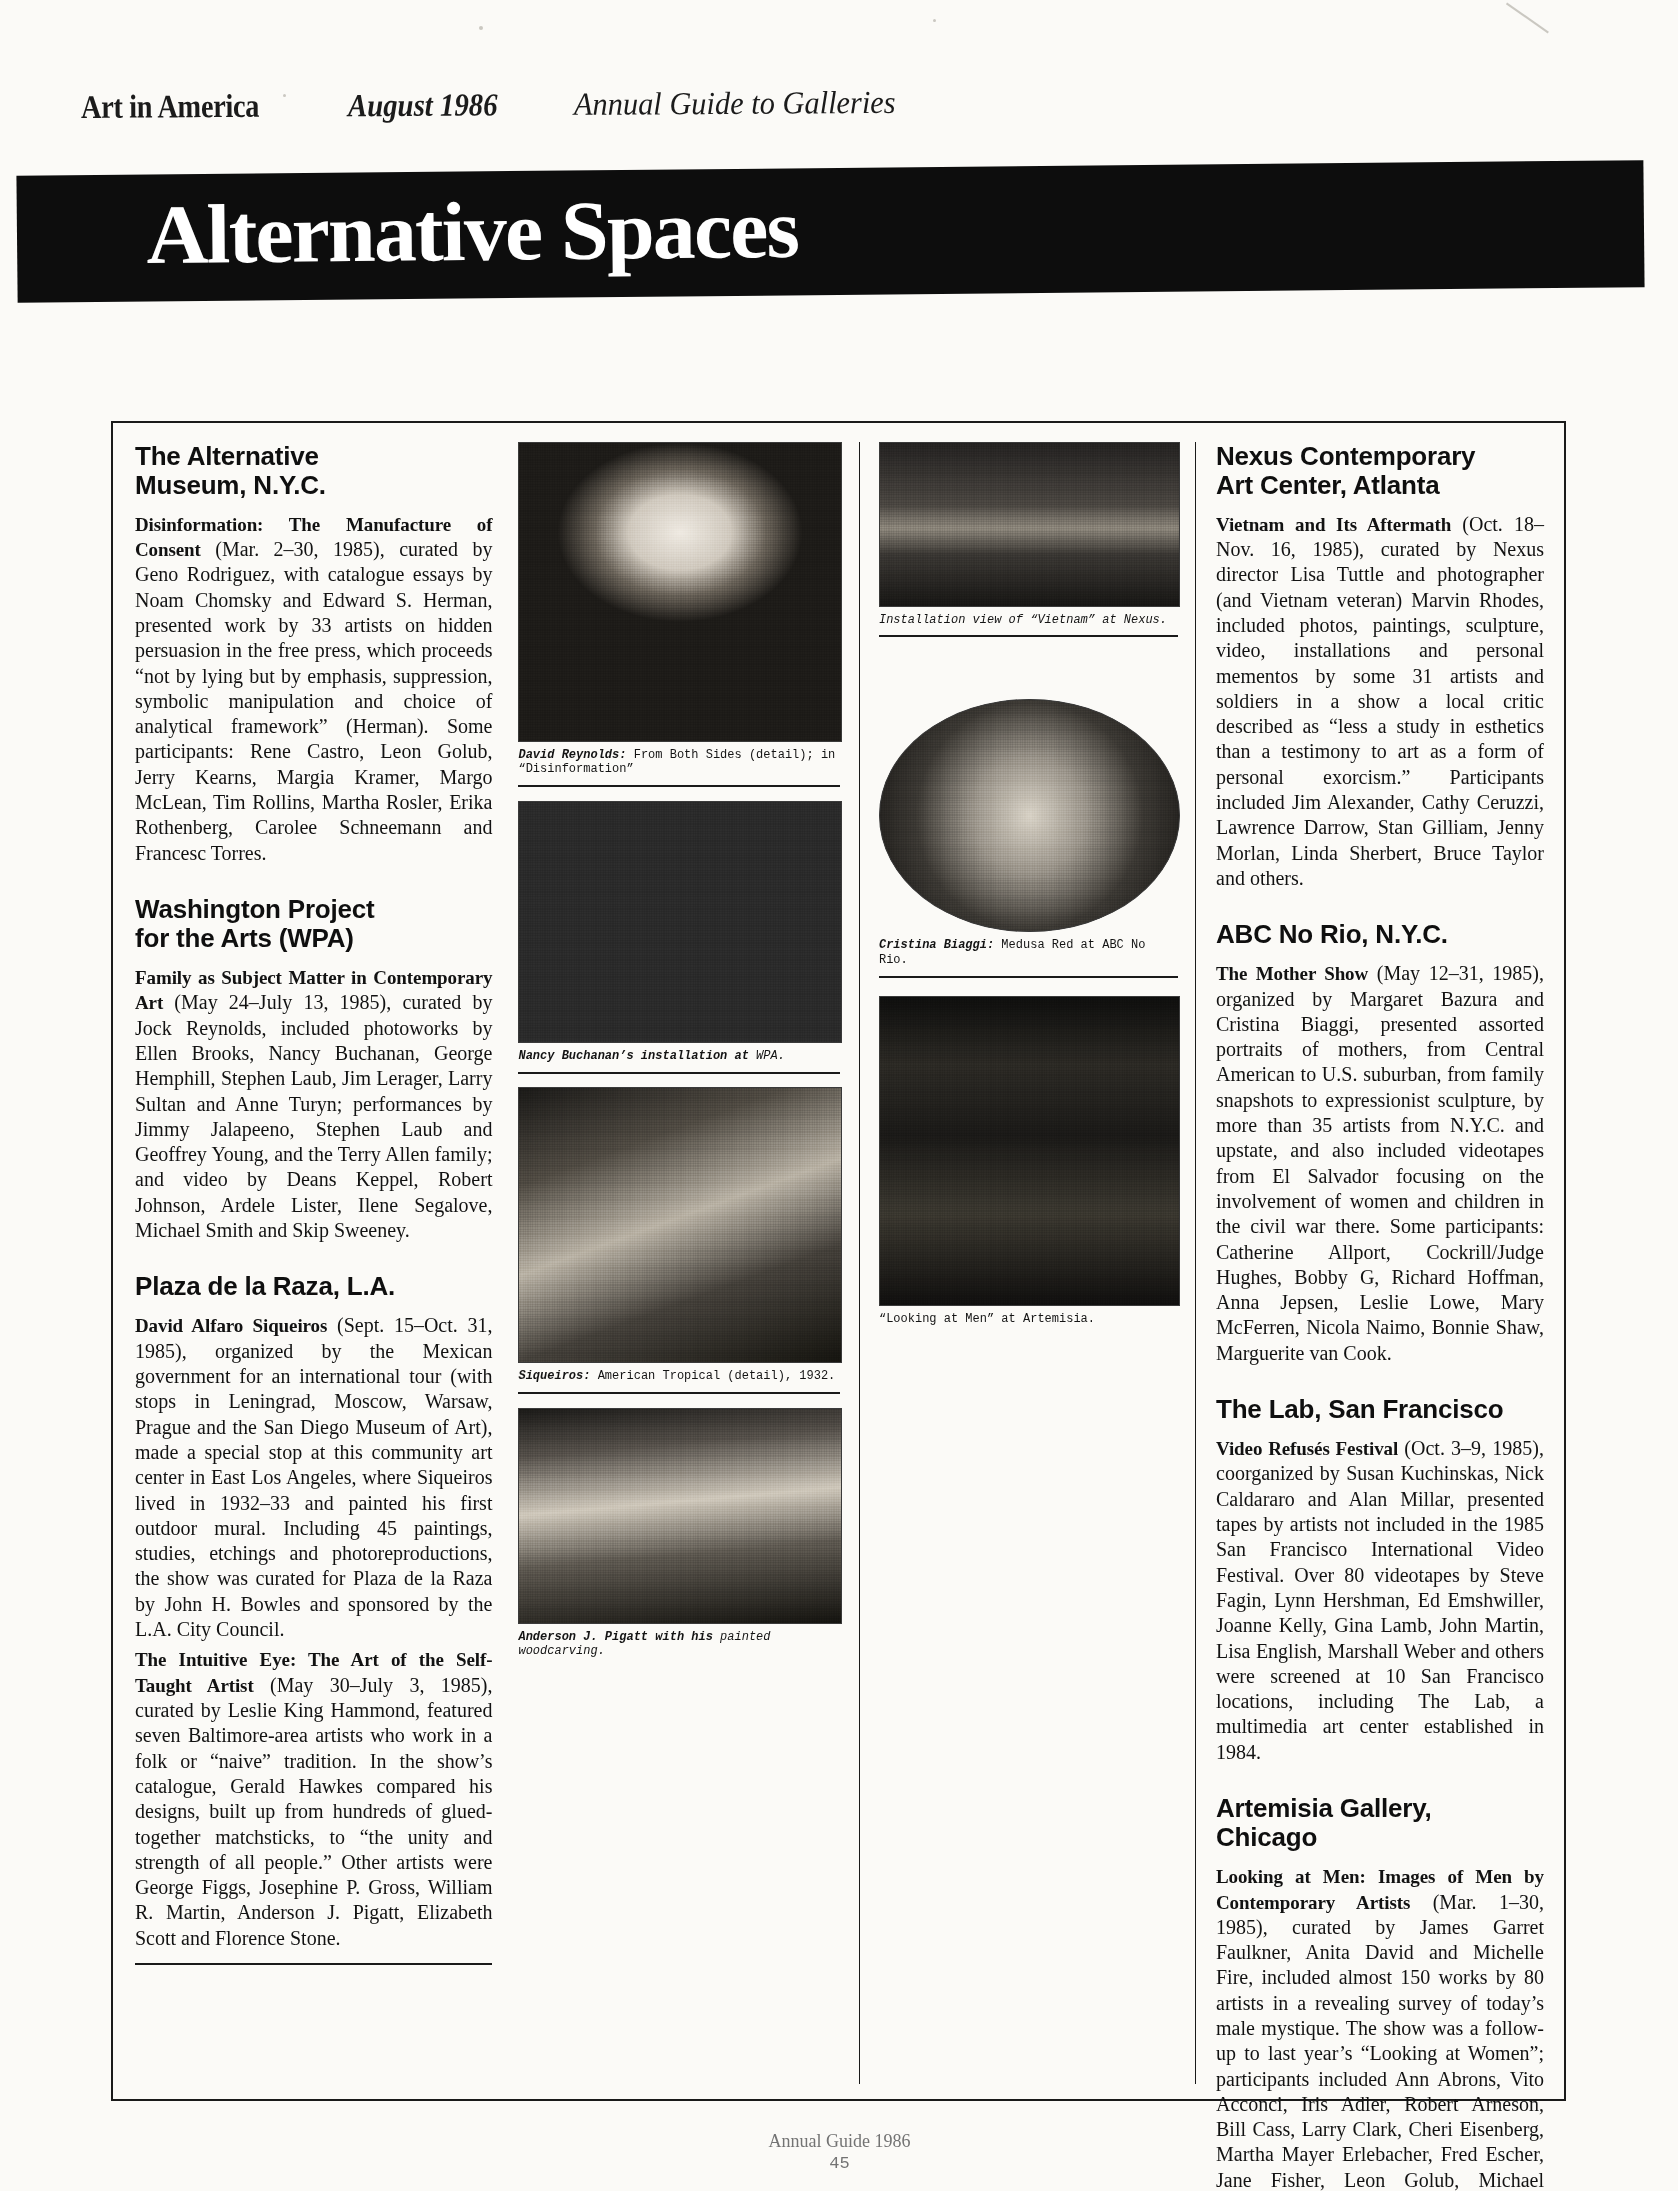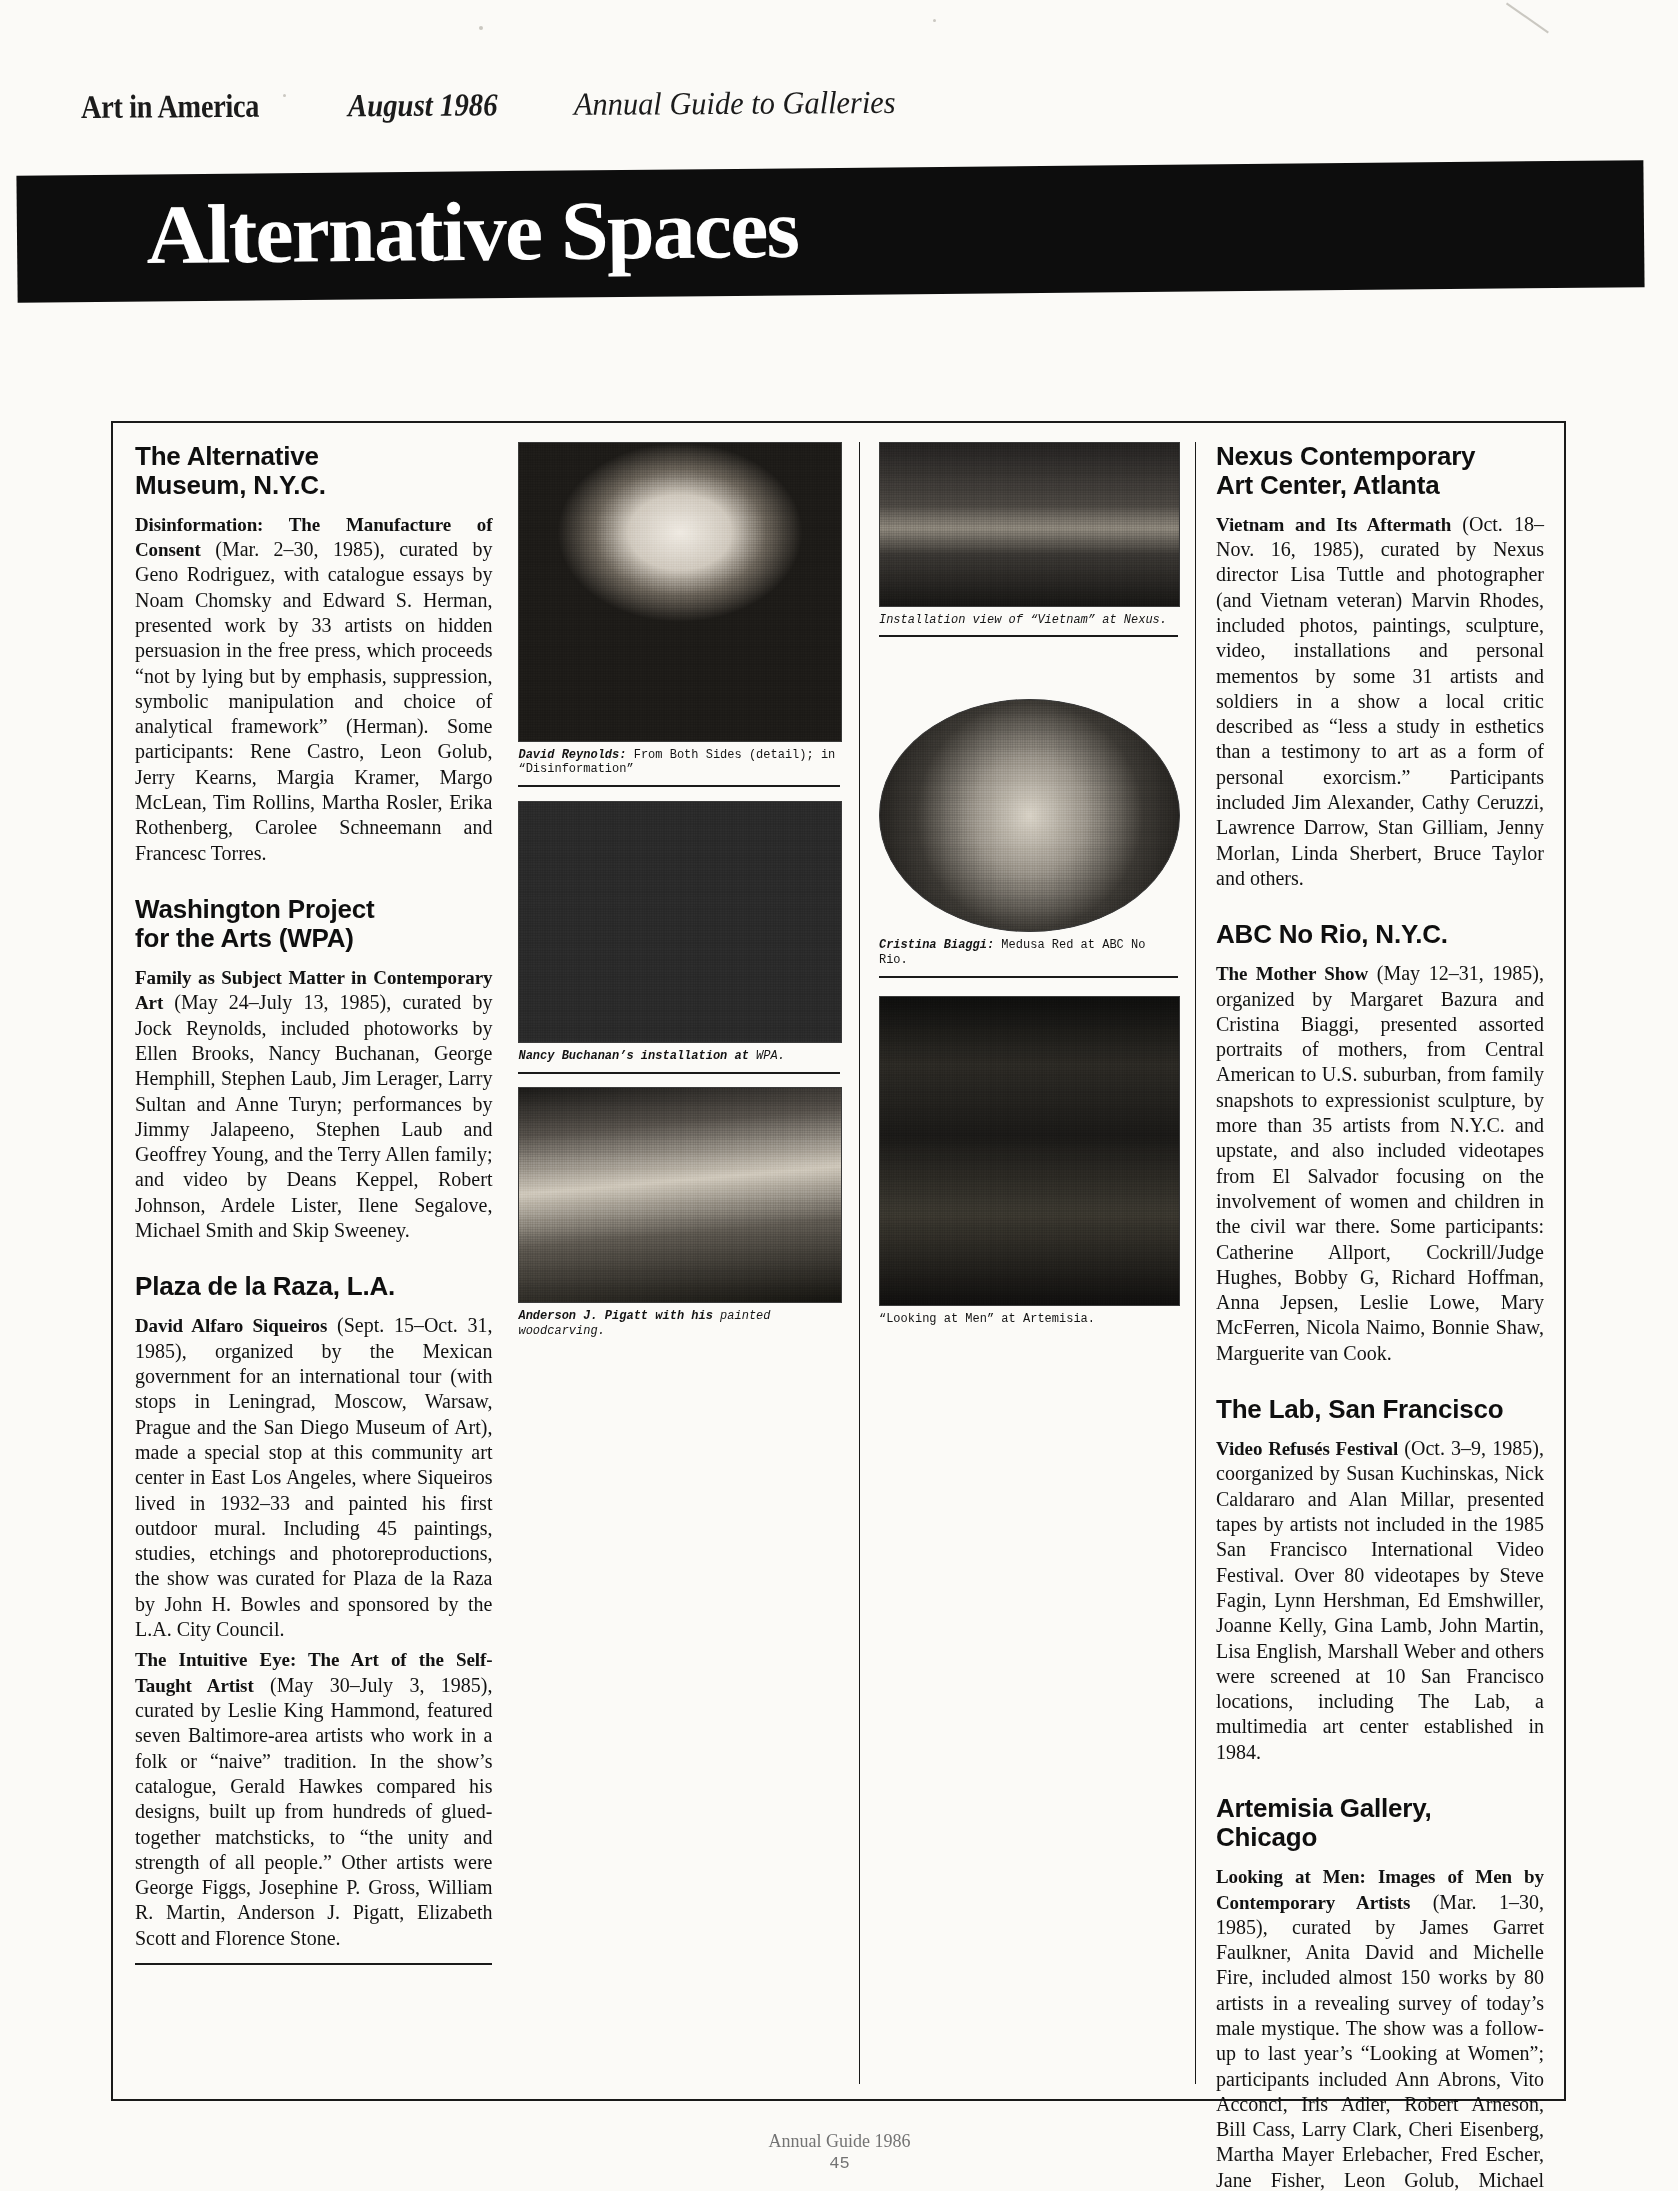--- a/index.html
+++ b/index.html
@@ -297,20 +297,25 @@
         <p class="cap"><b>David Reynolds:</b><span class="rom"> From Both Sides (detail); in “Disinformation”</span></p>
         <hr class="cap-rule">
       </div>
 
       <div class="fig">
         <div class="photo tex-interior grain" style="height:240px"></div>
         <p class="cap"><b>Nancy Buchanan’s installation at</b><span> WPA.</span></p>
         <hr class="cap-rule">
       </div>
 
+      <div class="fig">
+        <div class="photo tex-mural grain" style="height:274px"></div>
+        <p class="cap"><b>Siqueiros:</b><span class="rom"> American Tropical (detail), 1932.</span></p>
+        <hr class="cap-rule">
+      </div>
 
       <div class="fig">
         <div class="photo tex-wood grain" style="height:214px"></div>
         <p class="cap"><b>Anderson J. Pigatt with his</b><span> painted woodcarving.</span></p>
       </div>
     </div>
 
     <div class="col col-pics-2">
 
       <div class="fig">

